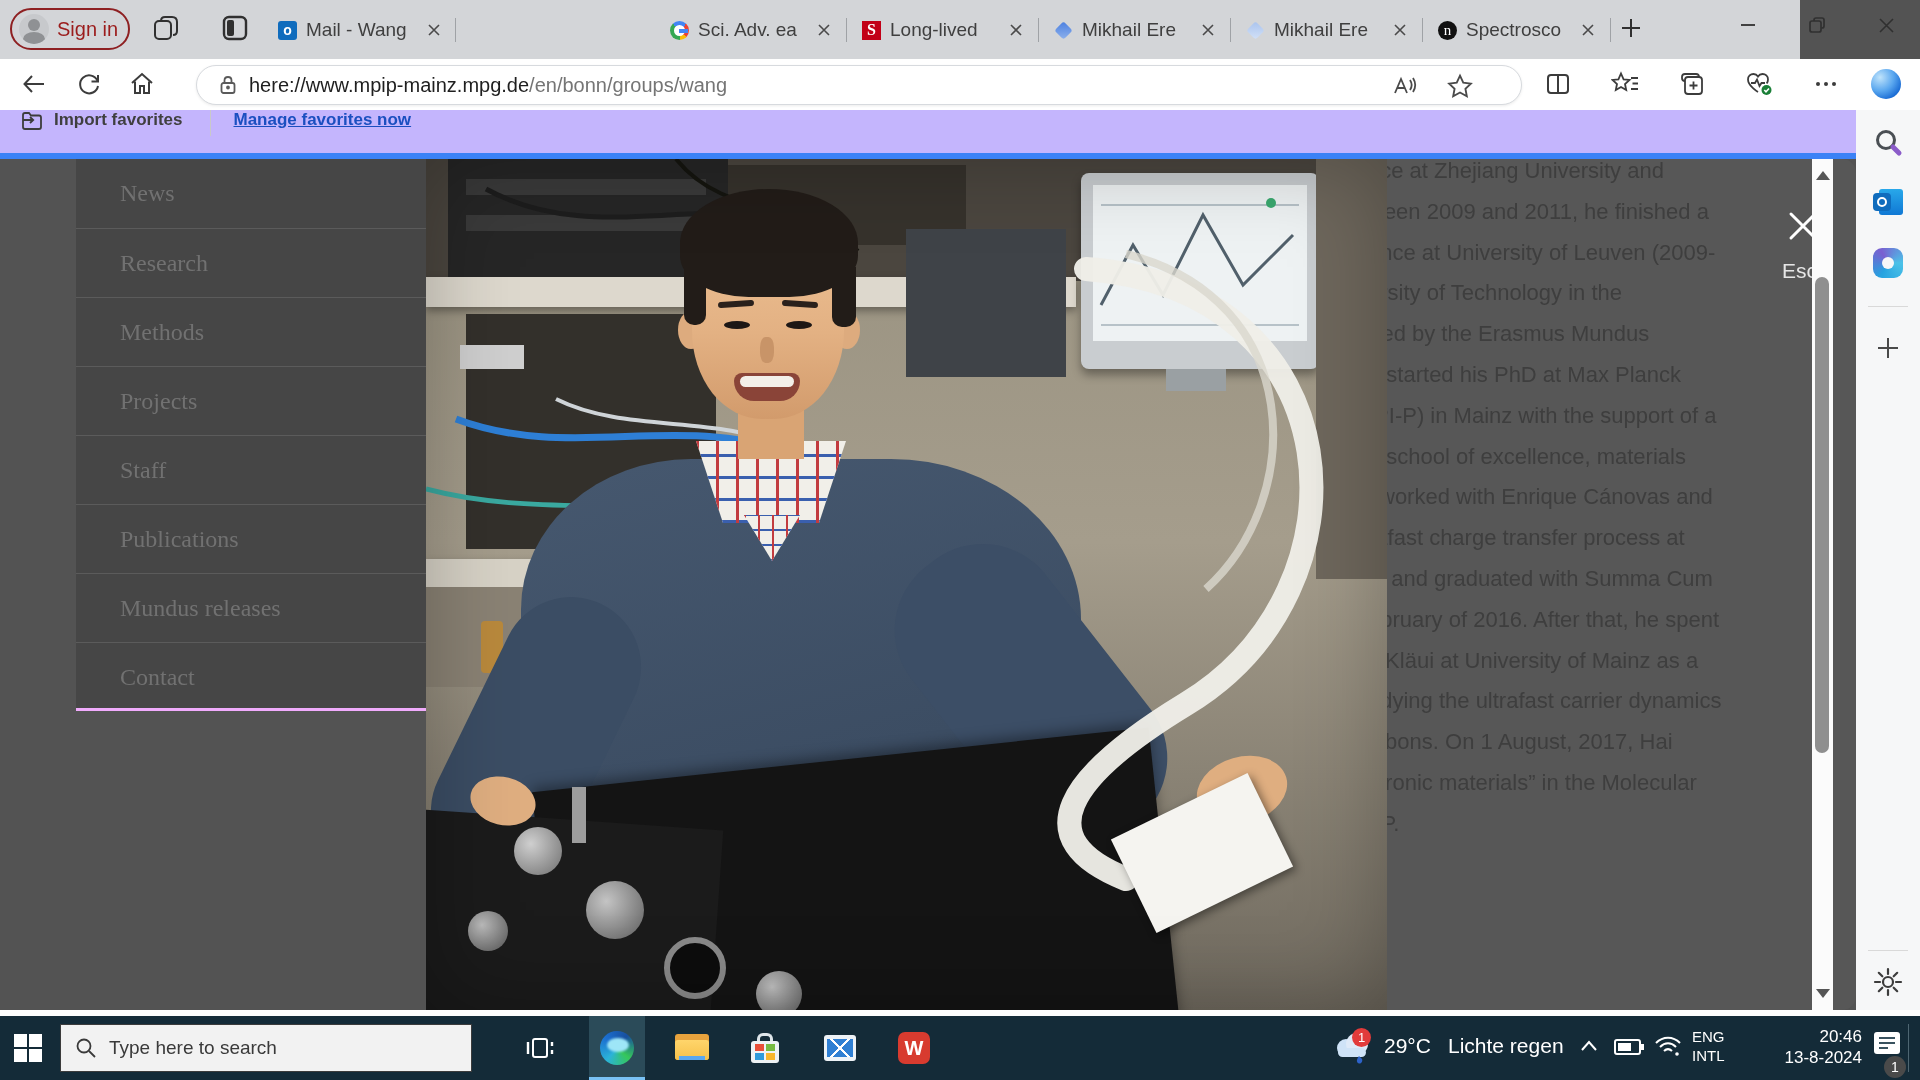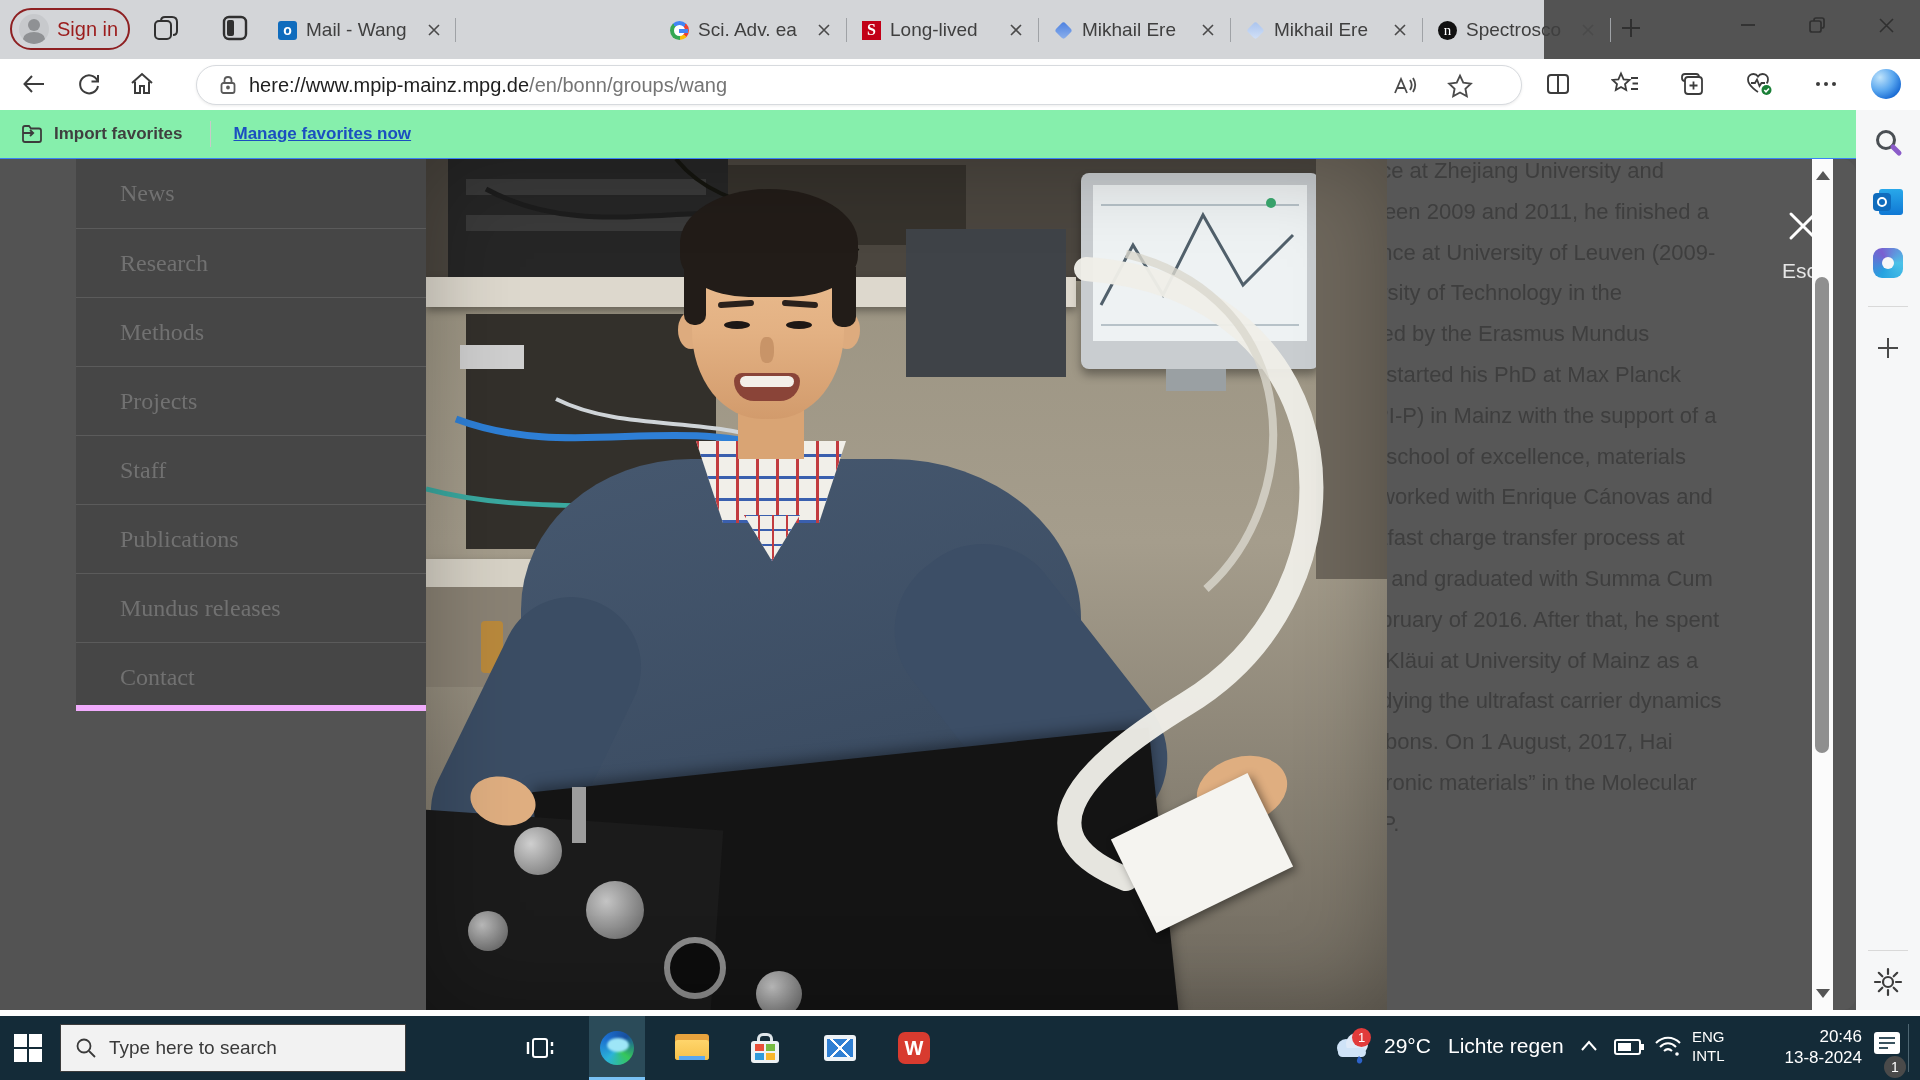--- a/index.html
+++ b/index.html
@@ -1,66 +1,66 @@
 <!DOCTYPE html>
 <html><head>
 <meta charset="utf-8">
 <style>
   *{margin:0;padding:0;box-sizing:border-box}
   html,body{width:1920px;height:1080px;overflow:hidden;background:#535353;font-family:"Liberation Sans",sans-serif}
   .abs{position:absolute}
   svg{display:block}
   
-  #tabbar{position:absolute;left:0;top:0;width:1544px;height:59px;background:#d3d5d8}
+  #tabbar{position:absolute;left:0;top:0;width:1800px;height:59px;background:#d3d5d8}
   .signin{position:absolute;left:10px;top:8px;width:120px;height:42px;border:2px solid #8e2022;border-radius:22px;display:flex;align-items:center;gap:8px;padding-left:7px;cursor:pointer;background:#d3d5d8}
   .signin-label{color:#9b1c1c;font-size:20px}
   .avatar{width:30px;height:30px;border-radius:50%;background:#c7c9cc;position:relative;overflow:hidden}
   .avatar::before{content:"";position:absolute;left:9px;top:5px;width:12px;height:12px;border-radius:50%;background:#8f9194}
   .avatar::after{content:"";position:absolute;left:4px;top:18px;width:22px;height:14px;border-radius:50% 50% 0 0;background:#8f9194}
   .tab{position:absolute;top:8px;height:44px;display:flex;align-items:center;gap:9px;padding:0 10px;font-size:19px;color:#3f3f3f;white-space:nowrap;overflow:hidden}
   .tab.active{background:#fff;border-radius:10px 10px 0 0;height:51px;color:#2b2b2b;z-index:2}
   .tab .title{flex:1;overflow:hidden;text-overflow:clip}
   .tabx{width:12px;height:12px;flex:0 0 auto}
   .tabsep{position:absolute;top:18px;width:1px;height:24px;background:#9fa2a6}
   .favic{width:19px;height:19px;flex:0 0 auto;display:flex;align-items:center;justify-content:center}
   .winbtn{position:absolute;top:0;width:46px;height:50px;display:flex;align-items:center;justify-content:center;color:#303030}
   
   #toolbar{position:absolute;left:0;top:59px;width:1920px;height:51px;background:#fff}
   .tbico{position:absolute;top:7px;width:36px;height:36px;display:flex;align-items:center;justify-content:center;border-radius:6px}
   #urlpill{position:absolute;left:196px;top:6px;width:1326px;height:40px;background:#fff;border:1px solid #d7dade;border-radius:21px;box-shadow:0 1px 3px rgba(0,0,0,.08);display:flex;align-items:center}
   .urlhost{color:#1f1f1f;font-size:20px}
   .urlpath{color:#757575;font-size:20px}
   
-  #favbar{position:absolute;left:0;top:110px;width:1920px;height:49px;background:#86efac;border-bottom:1px solid #3b82f6;display:flex;align-items:center}
+  #favbar{position:absolute;left:0;top:110px;width:1920px;height:49px;background:#c4b5fd;border-bottom:6px solid #3b82f6;display:flex;align-items:flex-start}
   .favmsg{font-size:17px;font-weight:600;color:#3f3f3f}
   .favlink{font-size:17px;font-weight:600;color:#1b4fc0;text-decoration:underline;cursor:pointer}
   
   #content{position:absolute;left:0;top:159px;width:1920px;height:851px}
   #dimpage{position:absolute;left:0;top:0;width:1856px;height:851px;background:#535353;border-radius:0 14px 14px 0;overflow:hidden}
   #biozone{position:absolute;left:1130px;top:0;width:726px;height:851px;background:#575757}
   #sidemenu{position:absolute;left:76px;top:0;width:356px}
   .mitem{height:69px;line-height:69px;padding-left:44px;font-family:"Liberation Serif","DejaVu Serif",serif;font-size:24px;color:#717171;border-top:1px solid #5b5b5b;background:#464646;cursor:pointer}
   .mitem:first-child{border-top:none}
-  #sidemenu .mitem:last-child{border-bottom:6px solid #f0abfc}
+  #sidemenu .mitem:last-child{border-bottom:3px solid #f0abfc}
   #bio{position:absolute;left:1368px;top:-8px;width:444px;overflow:hidden}
   #bio div{height:40.8px;line-height:40.8px;font-size:22px;color:#3e3e3e;white-space:nowrap}
   
   #photo{position:absolute;left:426px;top:0;width:961px;height:851px;overflow:hidden;background:linear-gradient(180deg,#98917f 0%,#a59d8c 45%,#6f695e 100%)}
   
   #pgscroll{position:absolute;left:1812px;top:0;width:21px;height:851px;background:#fbfbfb}
   #pgthumb{position:absolute;left:3px;top:118px;width:14px;height:476px;border-radius:7px;background:#8f8f8f}
   .scarr{position:absolute;left:4px;width:0;height:0;border-left:7px solid transparent;border-right:7px solid transparent}
   
   #rail{position:absolute;left:1856px;top:-49px;width:64px;height:900px;background:#f6f7f8}
   .railico{position:absolute;left:16px;width:32px;height:32px;display:flex;align-items:center;justify-content:center}
   .raildiv{position:absolute;left:12px;width:40px;height:1px;background:#d9d9d9}
   
   #gapstrip{position:absolute;left:0;top:1010px;width:1920px;height:6px;background:#fdfdfd}
   #taskbar{position:absolute;left:0;top:1016px;width:1920px;height:64px;background:#142b38;color:#fff}
-  #tsearch{position:absolute;left:60px;top:8px;width:346px;height:48px;background:#f2f2f2;border:1px solid #3c3c3c;display:flex;align-items:center;gap:12px;padding-left:14px}
+  #tsearch{position:absolute;left:60px;top:8px;width:412px;height:48px;background:#f2f2f2;border:1px solid #3c3c3c;display:flex;align-items:center;gap:12px;padding-left:14px}
   #tsearch input{border:none;outline:none;background:transparent;font-size:19px;color:#3a3a3a;font-family:"Liberation Sans",sans-serif;width:260px}
   #tsearch input::placeholder{color:#3a3a3a;opacity:1}
   .tbtile{position:absolute;top:0;width:56px;height:64px;display:flex;align-items:center;justify-content:center}
   .tinytxt{font-size:15px;line-height:19px;color:#fff}
   .clock{font-size:17px;line-height:21px;color:#fff;text-align:right}
   .badge-red{position:absolute;width:19px;height:19px;border-radius:50%;background:#e23b3b;color:#fff;font-size:13px;display:flex;align-items:center;justify-content:center}
   .badge-dark{position:absolute;width:22px;height:22px;border-radius:50%;background:#4a4a4a;color:#fff;font-size:14px;display:flex;align-items:center;justify-content:center}
   
   .gico{width:19px;height:19px;border-radius:50%;background:conic-gradient(from -45deg,#4285f4 0 25%,#ea4335 25% 50%,#fbbc05 50% 62%,#34a853 62% 100%);position:relative}
   .gico::after{content:"";position:absolute;left:4px;top:4px;width:11px;height:11px;border-radius:50%;background:#fff}

